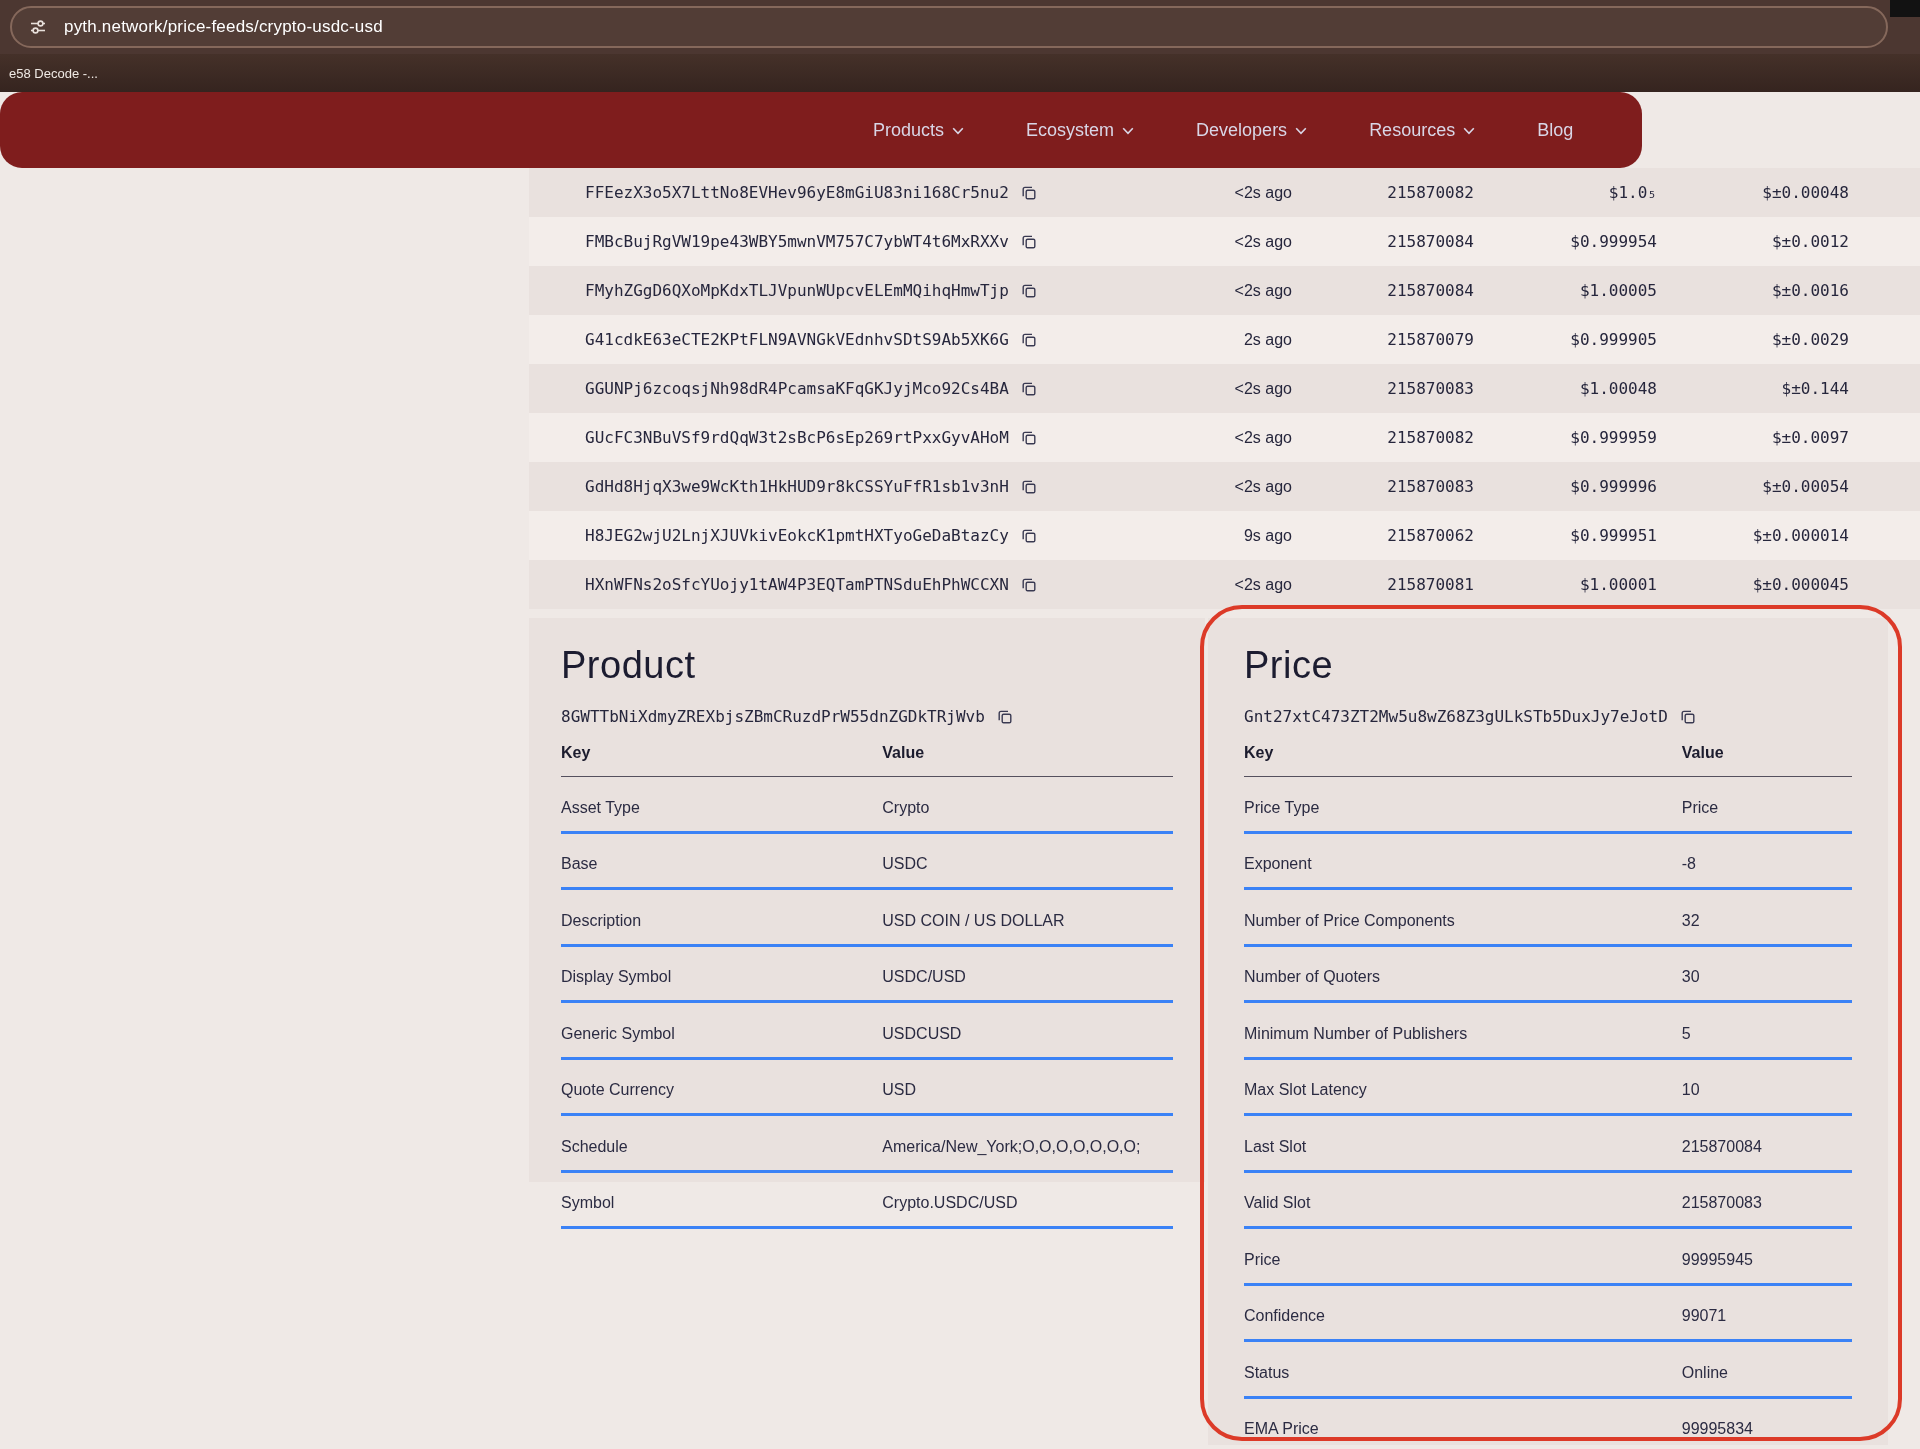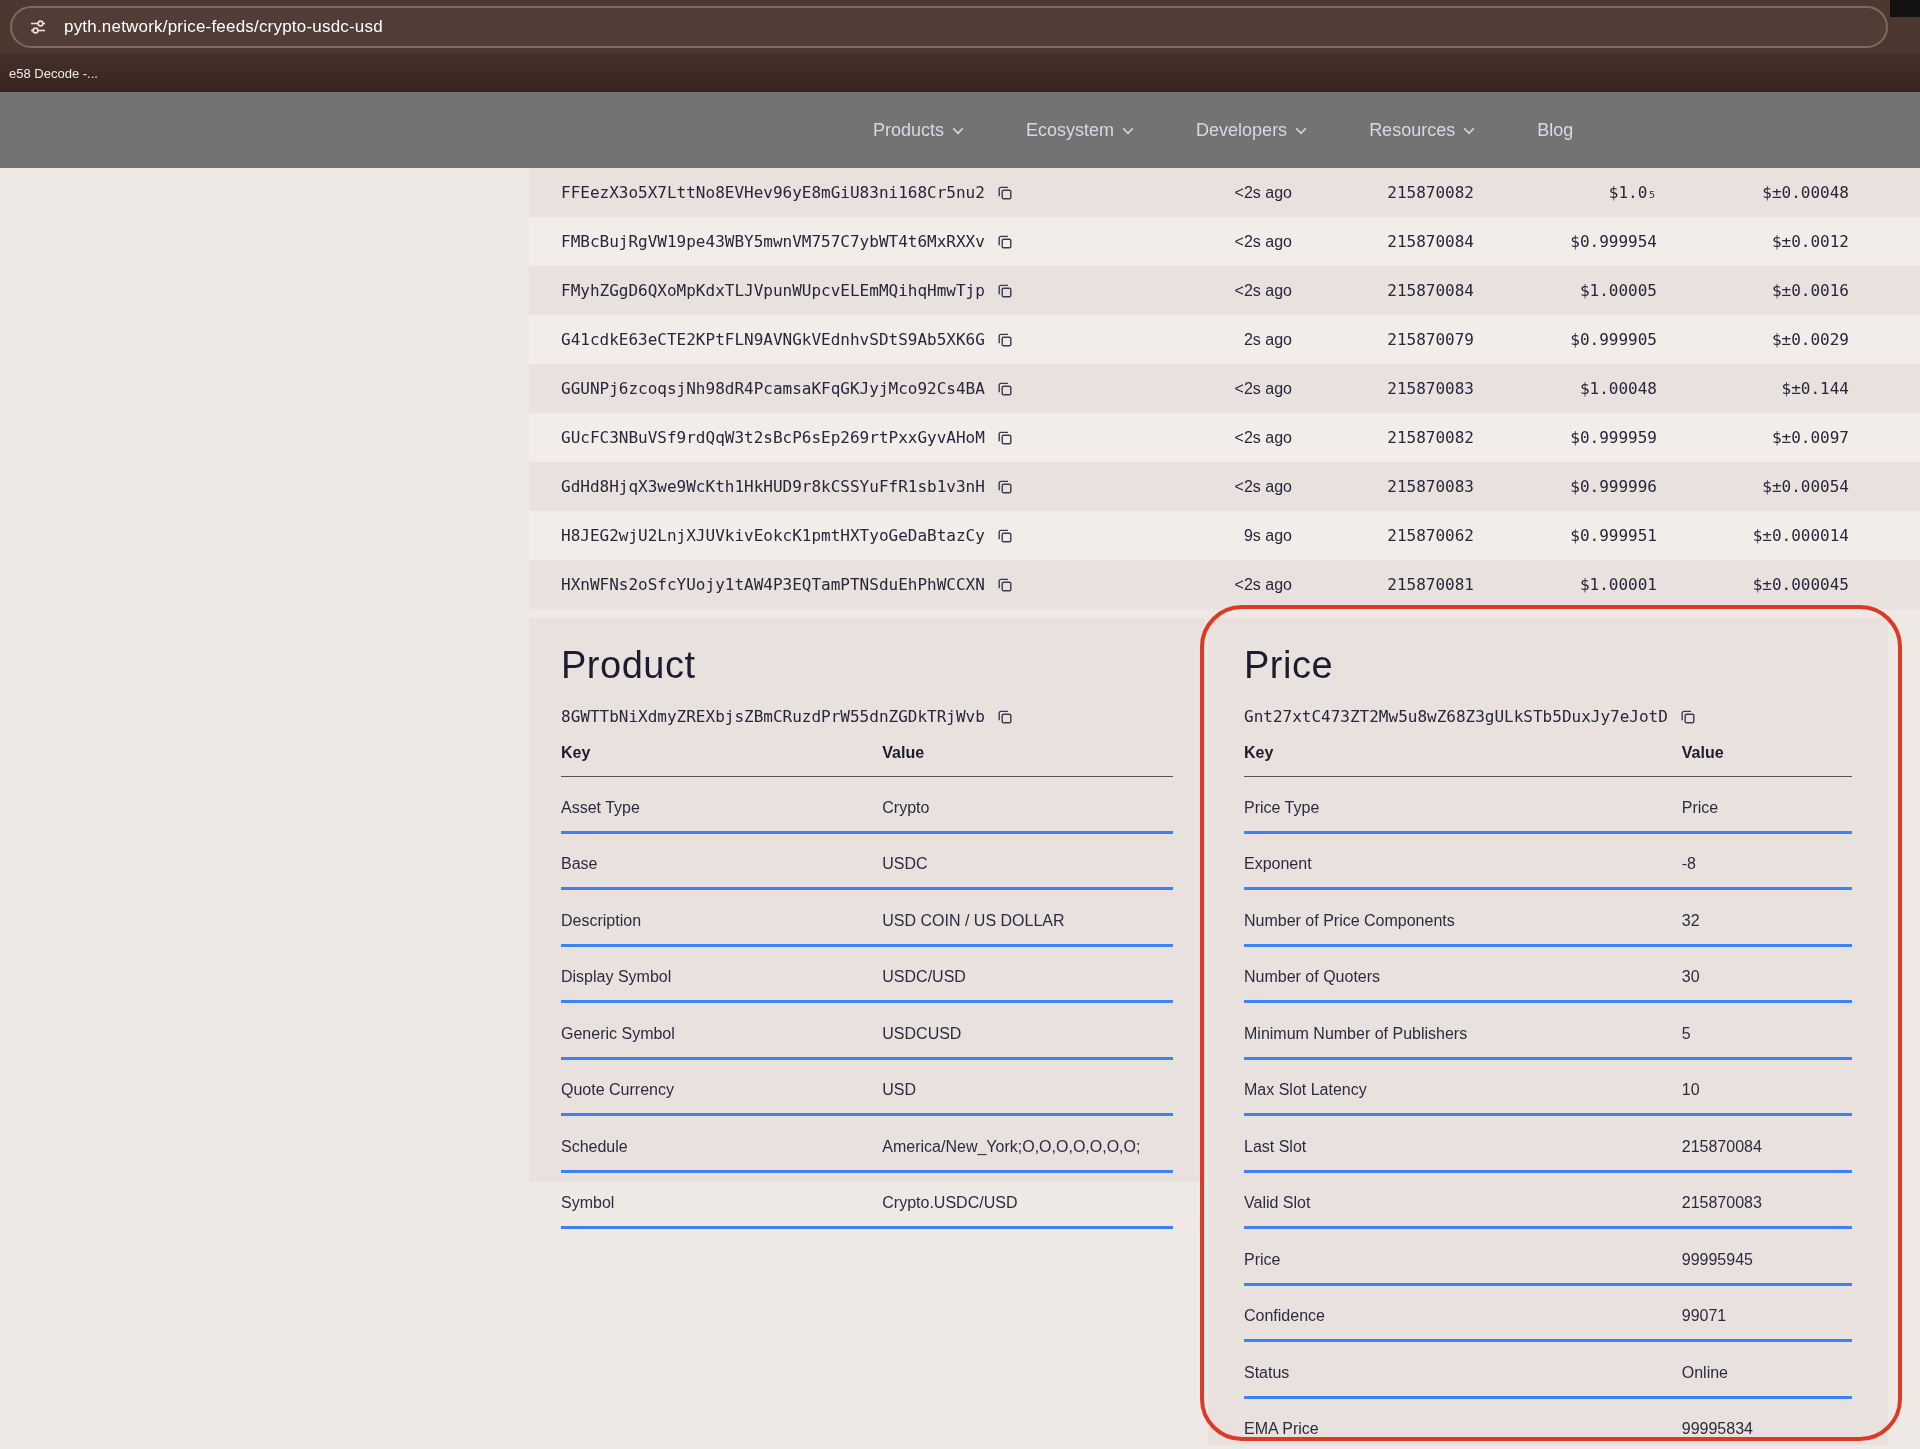--- a/index.html
+++ b/index.html
@@ -27,22 +27,22 @@
   }
   .bookmarks-bar {
     position: absolute; left: 0; top: 54px; width: 1920px; height: 38px;
     background: linear-gradient(#453129, #35241f); z-index: 4;
     display: flex; align-items: center;
   }
   .bookmark-item { color: #efe9e4; font-size: 13px; padding-left: 9px; white-space: nowrap; }
 
   
   .site-nav {
-    position: absolute; left: 0; top: 92px; width: 1920px; height: 76px;
-    background: #737373; z-index: 3;
+    position: absolute; left: 0; top: 92px; width: 1642px; height: 76px;
+    background: #7f1d1d; z-index: 3; border-radius: 22px;
   }
   .nav-items {
     position: absolute; left: 873px; top: 0; height: 76px;
     display: flex; align-items: center; gap: 62px;
   }
   .nav-item {
     display: flex; align-items: center; gap: 8px; color: #d9d6e6;
     font-size: 18px; cursor: pointer; white-space: nowrap;
   }
   .nav-item svg { display: block; margin-top: 2px; }
@@ -50,21 +50,21 @@
   
   .feed-table { position: absolute; left: 529px; top: 168px; right: 0; }
   .feed-row {
     display: grid;
     grid-template-columns: 1fr 170px 182px 183px 192px;
     align-items: center; height: 49px; padding: 0 71px 0 32px;
     font-size: 16px;
   }
   .feed-row:nth-child(odd) { background: #e9e1de; }
   .feed-row:nth-child(even) { background: #f3edea; }
-  .cell-addr { display: flex; align-items: center; gap: 12px; color: #26263c; }
+  .cell-addr { display: flex; align-items: center; gap: 12px; color: #26263c; margin-left: 24px; }
   .cell-num, .cell-time { text-align: right; color: #26263c; }
   .copy-btn {
     background: none; border: none; padding: 0; margin: 0; cursor: pointer;
     display: inline-flex; align-items: center;
   }
 
   
   .panel { position: absolute; background: #e9e1de; }
   .product-panel { left: 529px; top: 618px; width: 676px; height: 564px; padding: 26px 32px; }
   .price-panel   { left: 1208px; top: 618px; width: 680px; height: 827px; padding: 26px 36px; }

